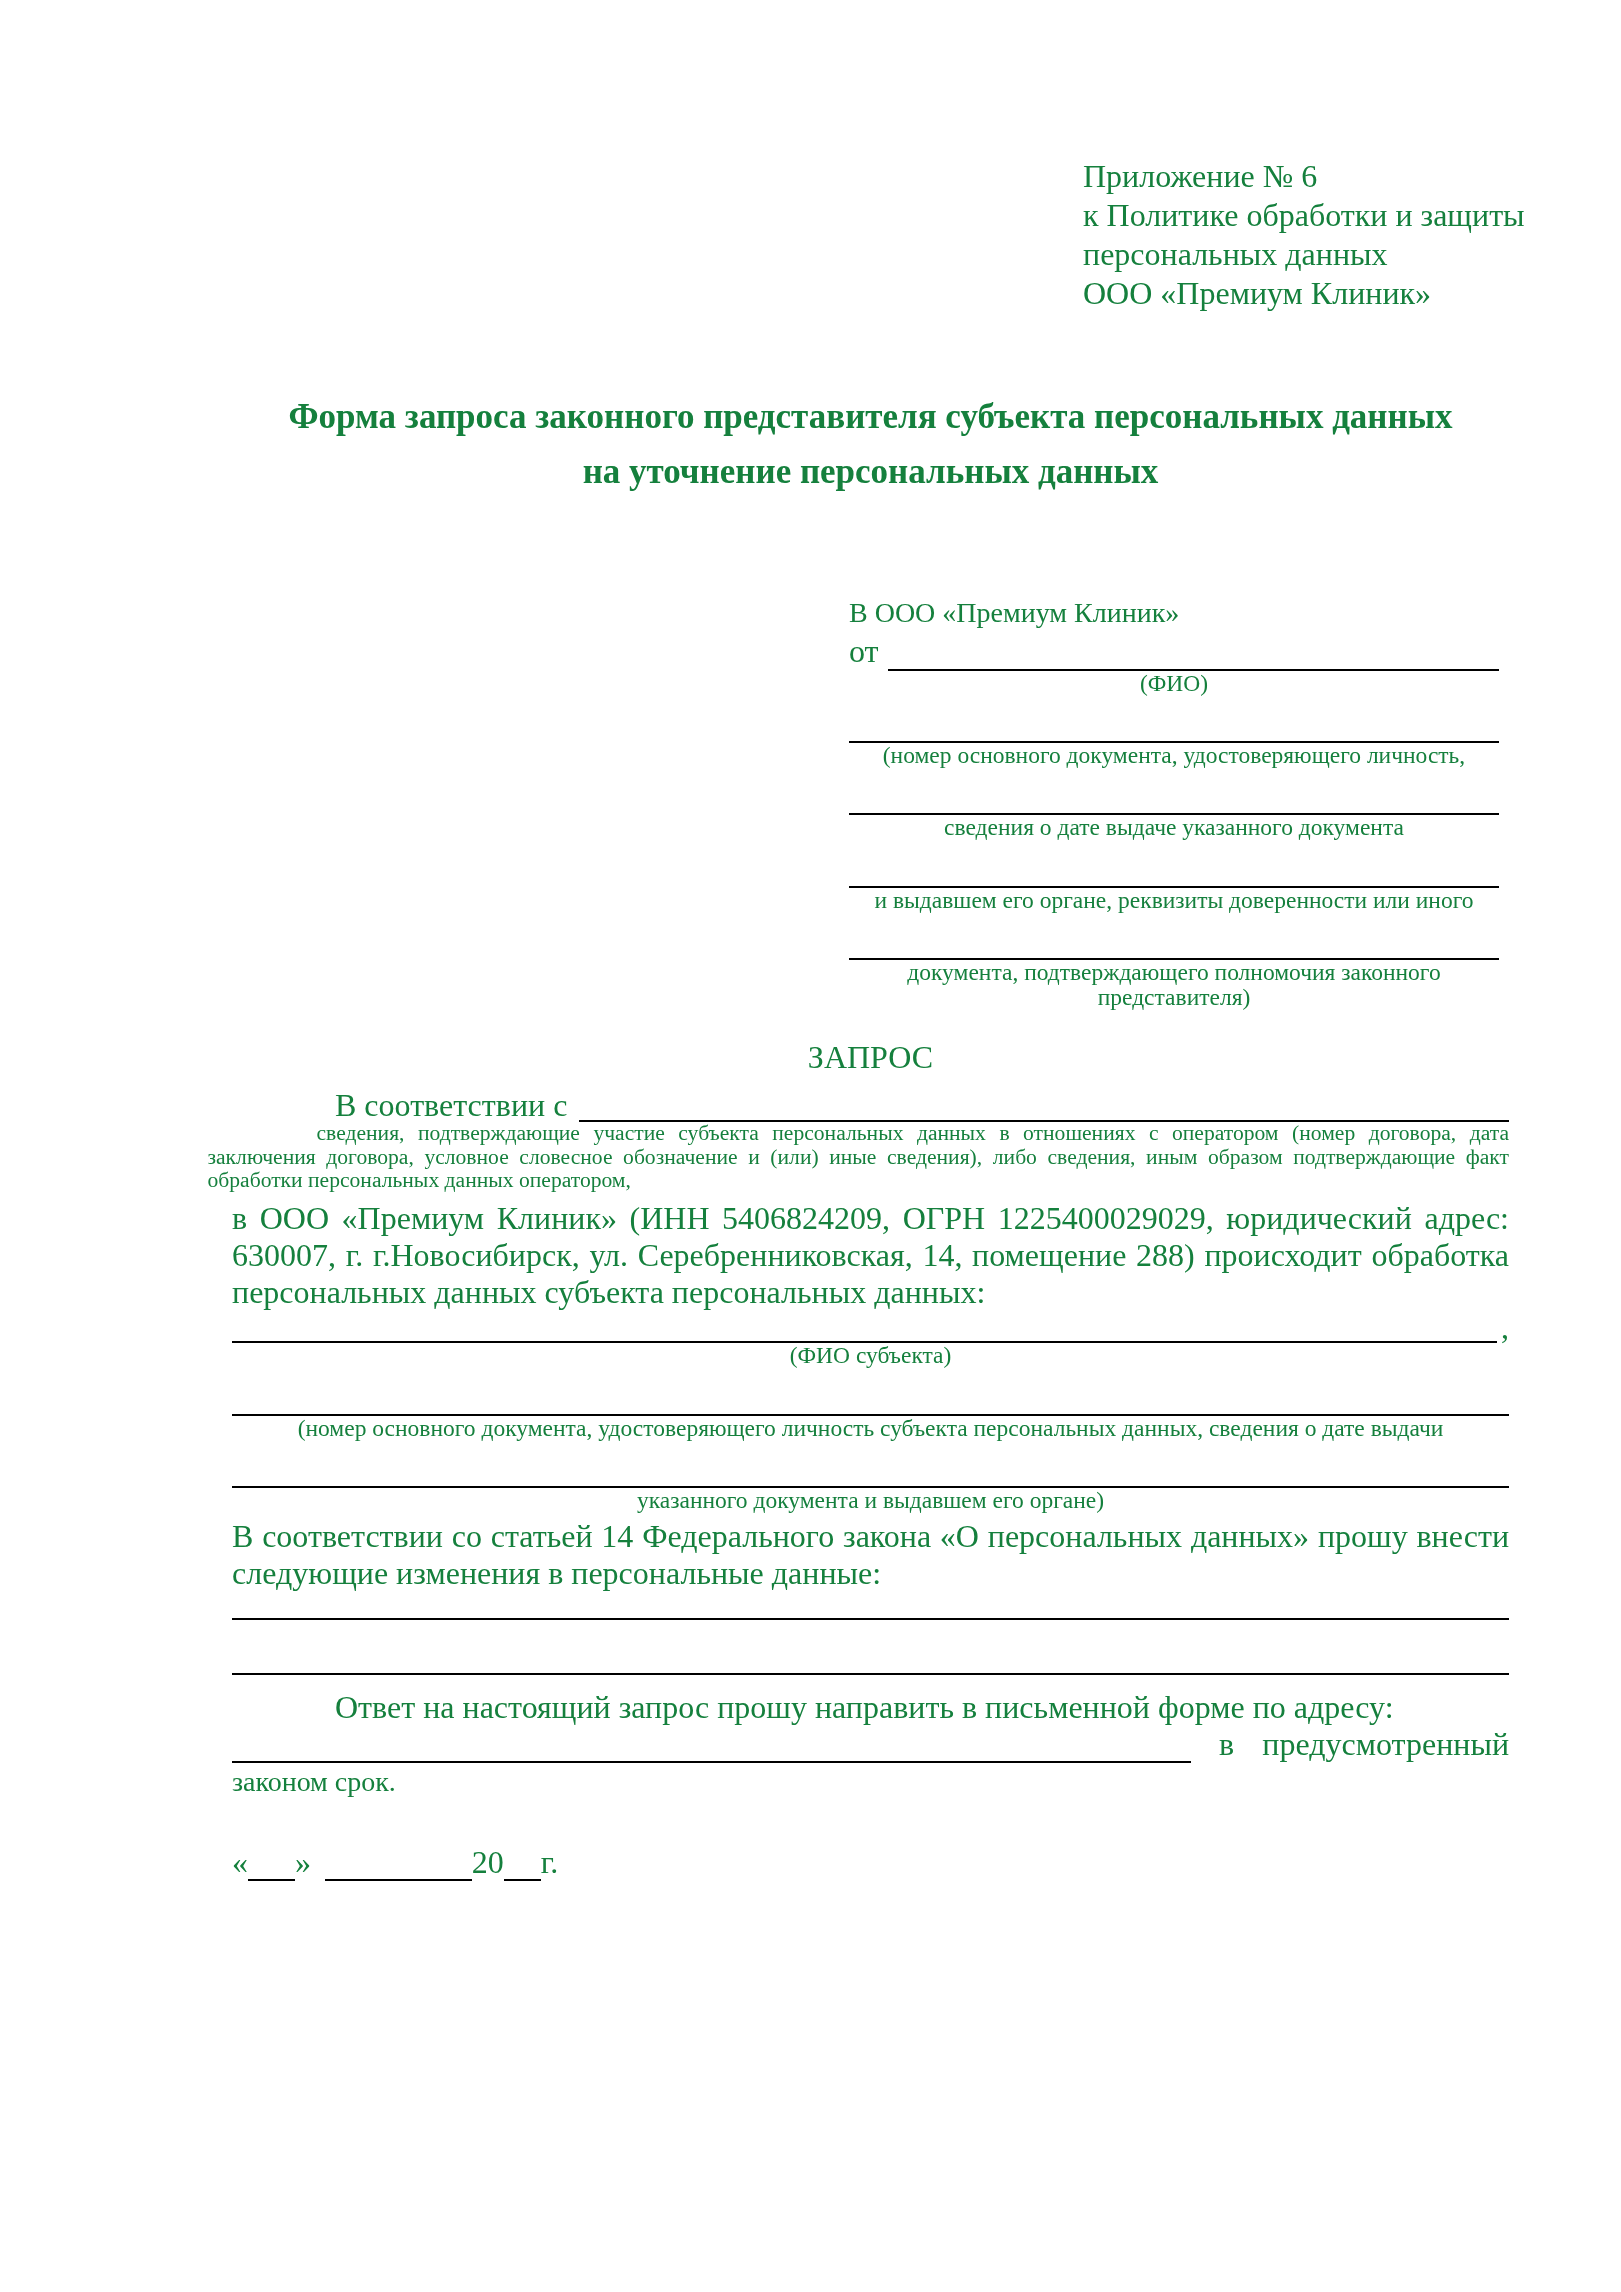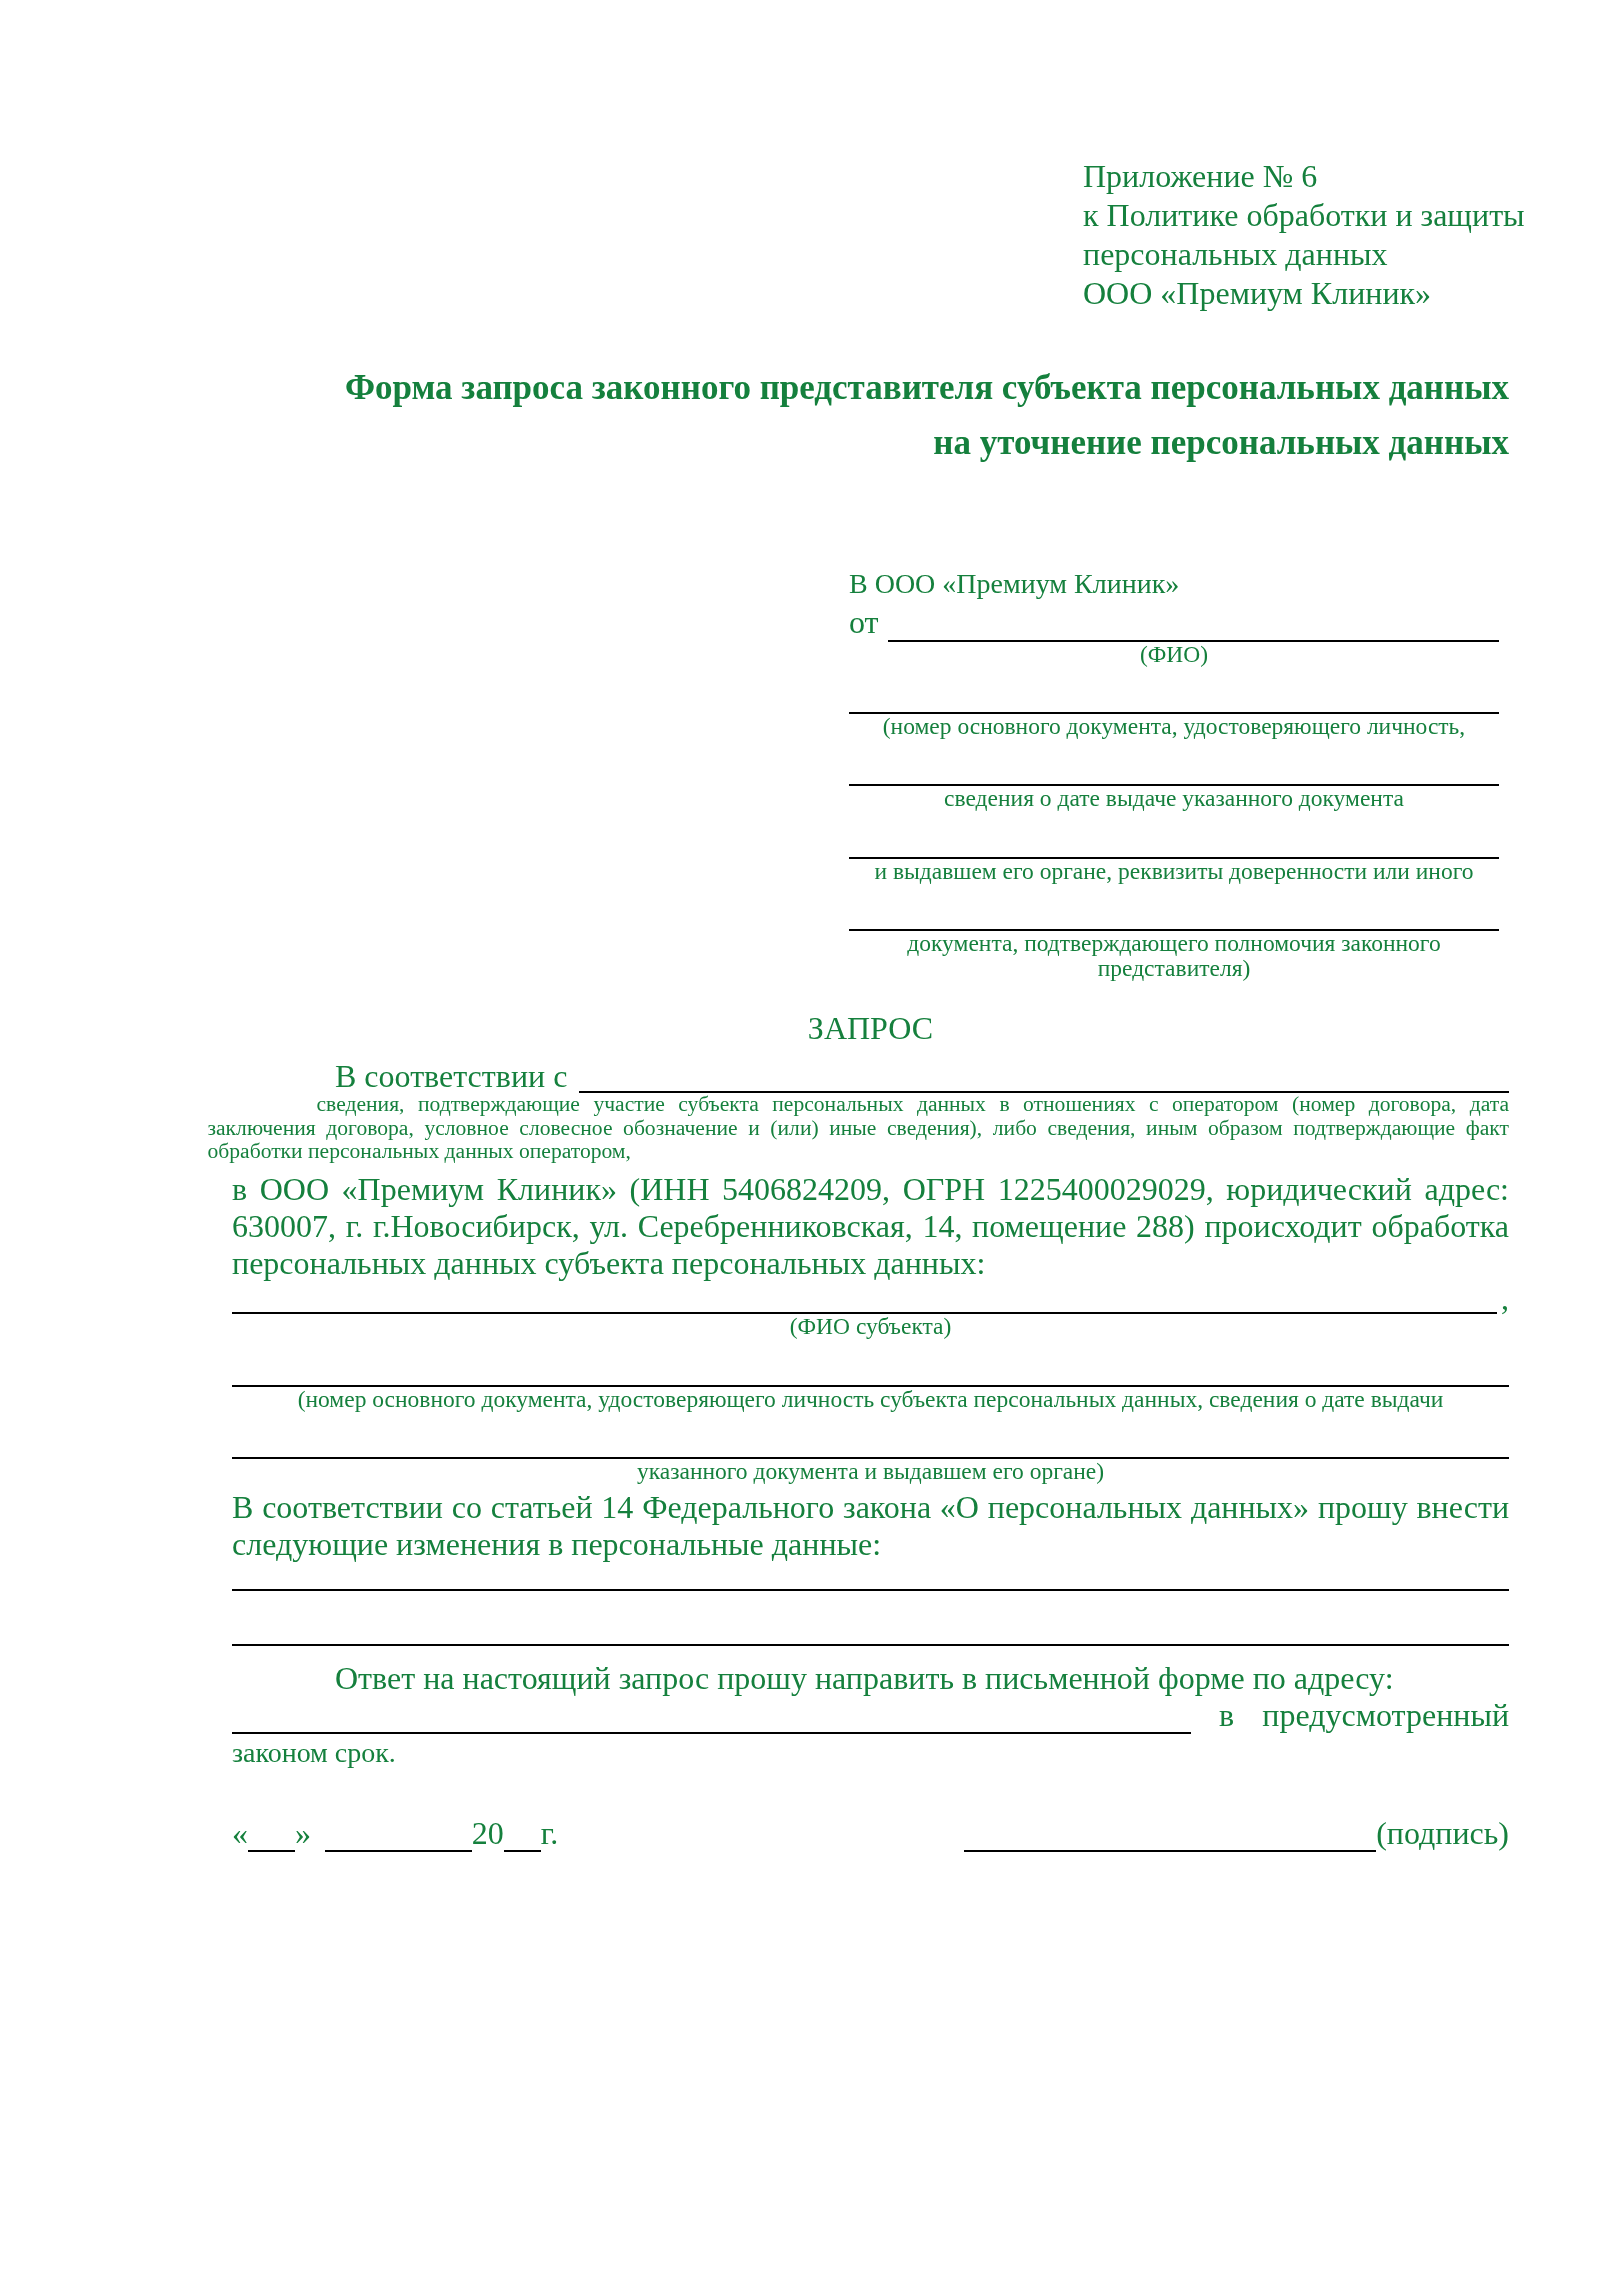--- a/index.html
+++ b/index.html
@@ -11,21 +11,21 @@
     padding:157px 112px 0 232px;
     margin:0 auto;
     overflow:hidden;
   }
   .nowrap { white-space:nowrap; }
 
   
   .hdr { margin-left:851px; font-size:32px; line-height:39px; }
 
   
-  .title { margin-top:47px; text-align:right; font-weight:bold; font-size:35px; line-height:55px; }
+  .title { margin-top:76px; text-align:center; font-weight:bold; font-size:35px; line-height:55px; }
 
   
   .addr { margin-top:94px; margin-left:617px; width:650px; }
   .addr-to { font-size:28px; line-height:39px; }
   .row { display:flex; align-items:flex-end; }
   .from-row { font-size:32px; line-height:39px; }
   .from-row .lbl { margin-right:9.8px; }
   .fill { flex:1 1 auto; border-bottom:2.9px solid #000; }
   .cap { font-size:23.5px; line-height:25.5px; text-align:center; }
   .fieldblank { margin-top:15.7px; height:29px; border-bottom:2.9px solid #000; }
@@ -146,20 +146,16 @@
   <div class="sig-row">
     <div class="sig-left">
       <span>«</span>
         <span class="dblank d1"></span>
         <span>»</span>
         <span class="dblank d2"></span>
         <span>20</span>
         <span class="dblank d3"></span>
         <span>г.</span>
     </div>
-    <div class="sig-right">
-      <span class="dblank sig-line"></span>
-        <span>(подпись)</span>
-    </div>
   </div>
 
 </div>
 
 
 </body></html>

